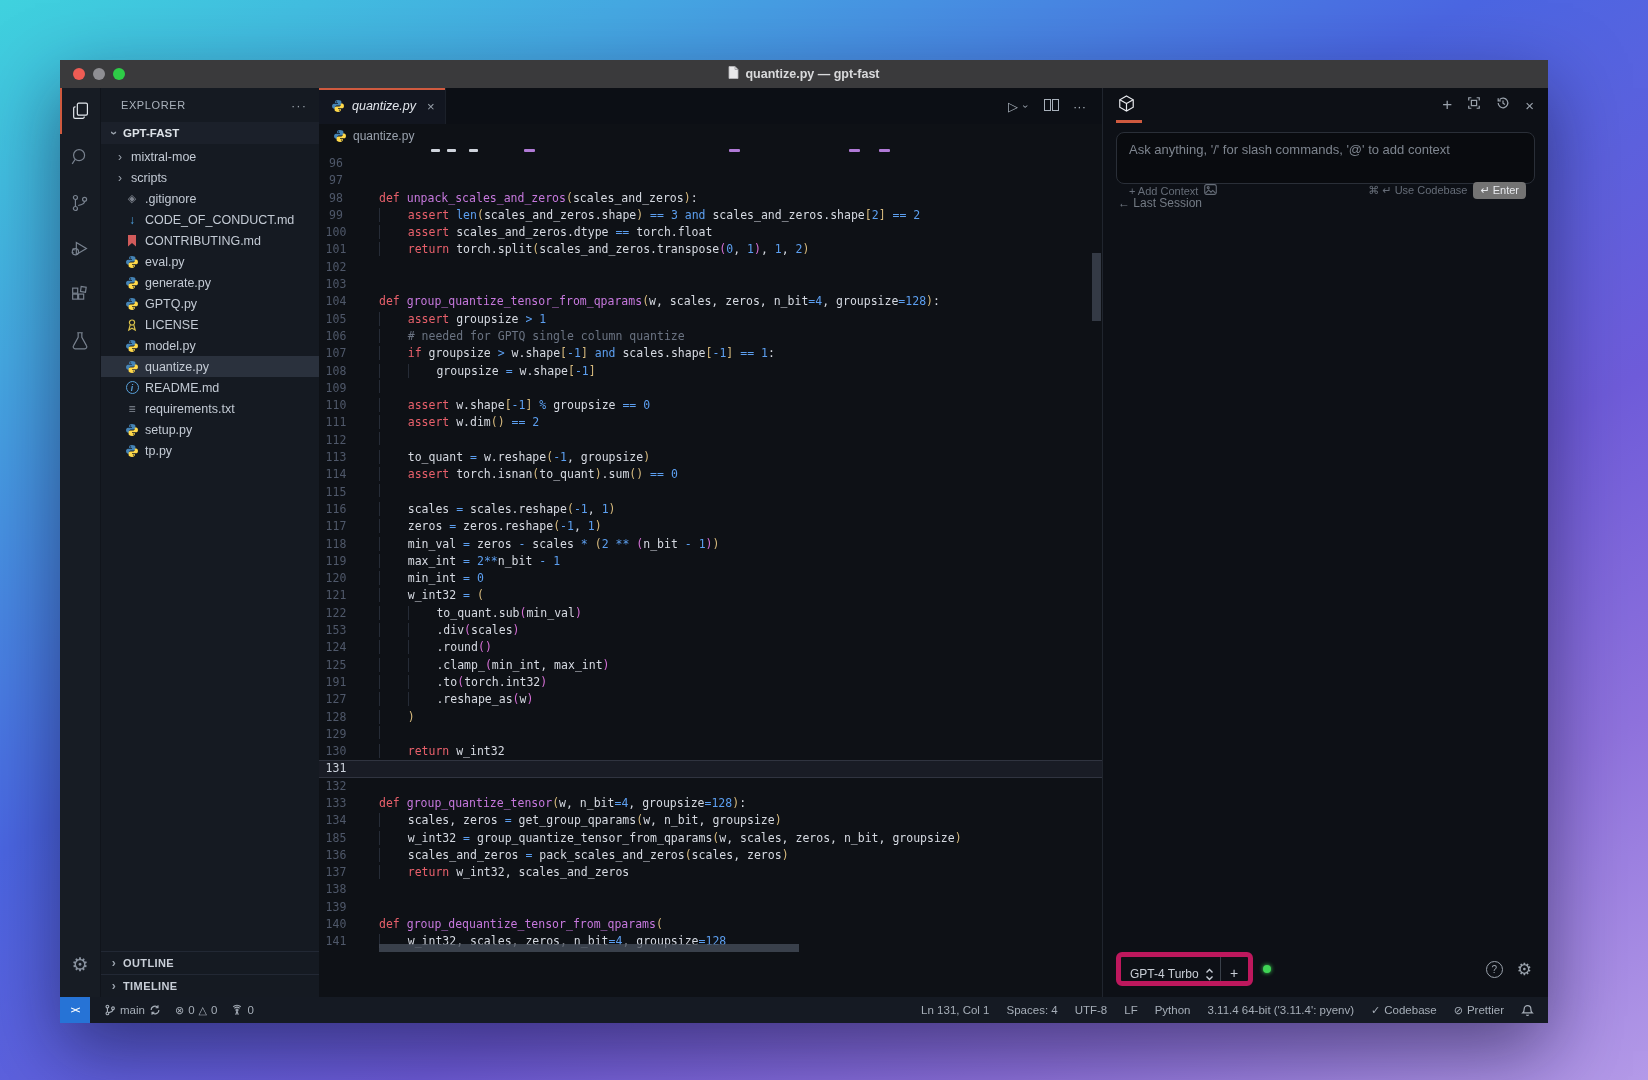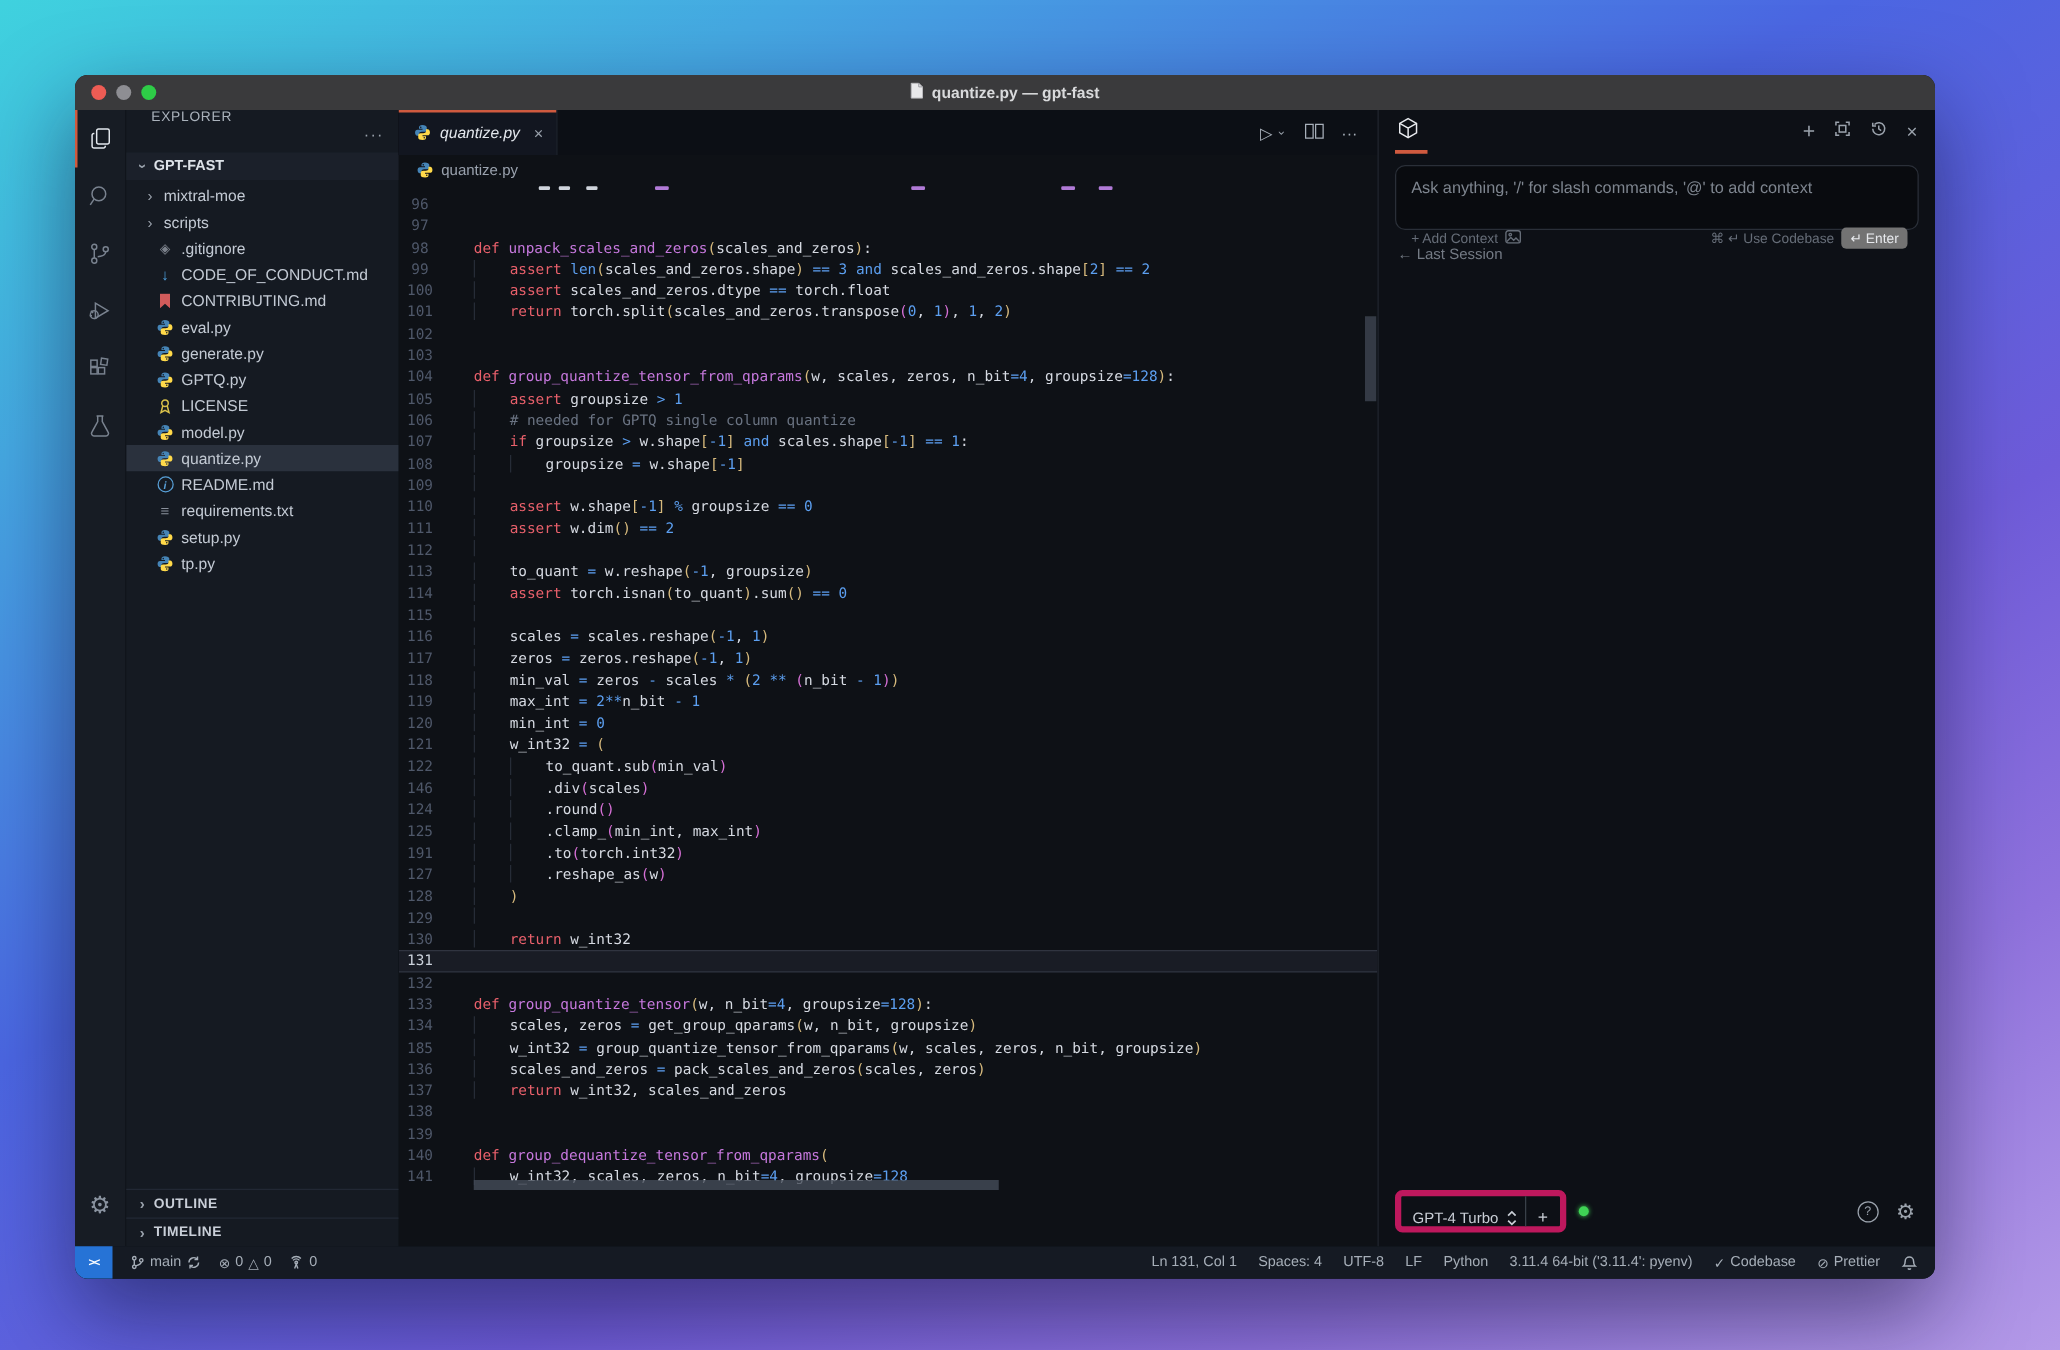--- a/index.html
+++ b/index.html
@@ -1,35 +1,35 @@
 <!DOCTYPE html>
 <html style="--accent: #cf5a3f; --keyword: #e8606b; --func: #c678dd; --number: #5c9ff0; --comment: #6a7382; --text: #d6dae2; --bracket1: #d7ba7d; --bracket2: #d670d6; --linenum: #4f586a; --linenum_active: #ccd2dc; --status_blue: #2673d6; --traffic_red: #ee5c54; --traffic_mid: #8e8e93; --traffic_green: #2ecc47;"><head>
 <meta charset="utf-8">
 <style>
   html,body{margin:0;padding:0;width:1648px;height:1080px;overflow:hidden;
     font-family:"Liberation Sans",sans-serif;}
   body{background:linear-gradient(150deg,#3fd2de 0%,#45a8e2 18%,#4b66e2 42%,#6f5cda 65%,#8f72dd 82%,#b49ae8 100%);}
-  .window{position:absolute;left:60px;top:60px;width:1488px;height:963px;border-radius:10px;
+  .window{position:absolute;left:60px;top:60px;width:1488px;height:963px;border-radius:0;
     overflow:hidden;display:flex;flex-direction:column;box-shadow:0 28px 70px rgba(10,10,40,.5);background:#0e1116;}
   
   .titlebar{height:28px;background:#3a3a3c;flex:0 0 auto;position:relative;display:flex;align-items:center;}
   .lights{position:absolute;left:13px;top:8px;display:flex;gap:8px;}
   .light{width:12px;height:12px;border-radius:50%;}
   .title-center{margin:0 auto;display:flex;align-items:center;gap:6px;color:#d9dadc;font-size:12.5px;font-weight:700;}
   
   .main{flex:1;display:flex;min-height:0;background:#0e1116;}
   .activitybar{width:40px;background:#171c24;display:flex;flex-direction:column;align-items:center;flex:0 0 auto;}
   .ab-item{width:40px;height:46px;display:flex;align-items:center;justify-content:center;color:#79828f;box-sizing:border-box;}
   .ab-item svg{width:22px;height:22px;stroke:#79828f;fill:none;stroke-width:1.3;}
   .ab-item.active{border-left:2px solid var(--accent);}
   .ab-item.active svg{stroke:#e4e8ee;}
   .ab-gear{margin-top:auto;margin-bottom:10px;font-size:19px;color:#8a93a0;}
   
   .sidebar{width:218px;background:#151a22;flex:0 0 auto;display:flex;flex-direction:column;border-left:1px solid #10141b;}
-  .sb-head{height:34px;display:flex;padding:0 12px 0 20px;color:#aab2bc;font-size:11px;letter-spacing:.6px;flex-direction:column;}
+  .sb-head{height:34px;display:flex;align-items:center;padding:0 12px 0 20px;color:#aab2bc;font-size:11px;letter-spacing:.6px;}
   .sb-head .more{margin-left:auto;color:#9aa2ac;font-size:13px;letter-spacing:1px;}
   .proj-row{height:22px;display:flex;align-items:center;gap:4px;padding-left:8px;color:#dde2e8;
     font-size:11.5px;font-weight:700;background:#1b202a;}
   .chev{display:inline-block;color:#9aa2ac;font-size:12px;width:10px;text-align:center;}
   .chev.down{transform:rotate(90deg);}
   .file-tree{flex:1;overflow:hidden;padding-top:2px;}
   .file-row{height:21px;display:flex;align-items:center;padding-left:24px;color:#c3cad4;font-size:12.5px;cursor:default;}
   .file-row.folder{padding-left:14px;}
   .file-row.selected{background:#2a313d;}
   .file-row .label{margin-left:6px;white-space:nowrap;}
@@ -455,21 +455,21 @@
             </div>
             <div class="cl">
               <span class="ln">121</span>
               <span class="lc"><span class="ti">    </span><span class="tw">w_int32 </span><span class="to">=</span><span class="tw"> </span><span class="ty">(</span></span>
             </div>
             <div class="cl">
               <span class="ln">122</span>
               <span class="lc"><span class="ti">    </span><span class="ti">    </span><span class="tw">to_quant.sub</span><span class="tp">(</span><span class="tw">min_val</span><span class="tp">)</span></span>
             </div>
             <div class="cl">
-              <span class="ln">146</span>
+              <span class="ln">153</span>
               <span class="lc"><span class="ti">    </span><span class="ti">    </span><span class="tw">.div</span><span class="tp">(</span><span class="tw">scales</span><span class="tp">)</span></span>
             </div>
             <div class="cl">
               <span class="ln">124</span>
               <span class="lc"><span class="ti">    </span><span class="ti">    </span><span class="tw">.round</span><span class="tp">()</span></span>
             </div>
             <div class="cl">
               <span class="ln">125</span>
               <span class="lc"><span class="ti">    </span><span class="ti">    </span><span class="tw">.clamp_</span><span class="tp">(</span><span class="tw">min_int, max_int</span><span class="tp">)</span></span>
             </div>

